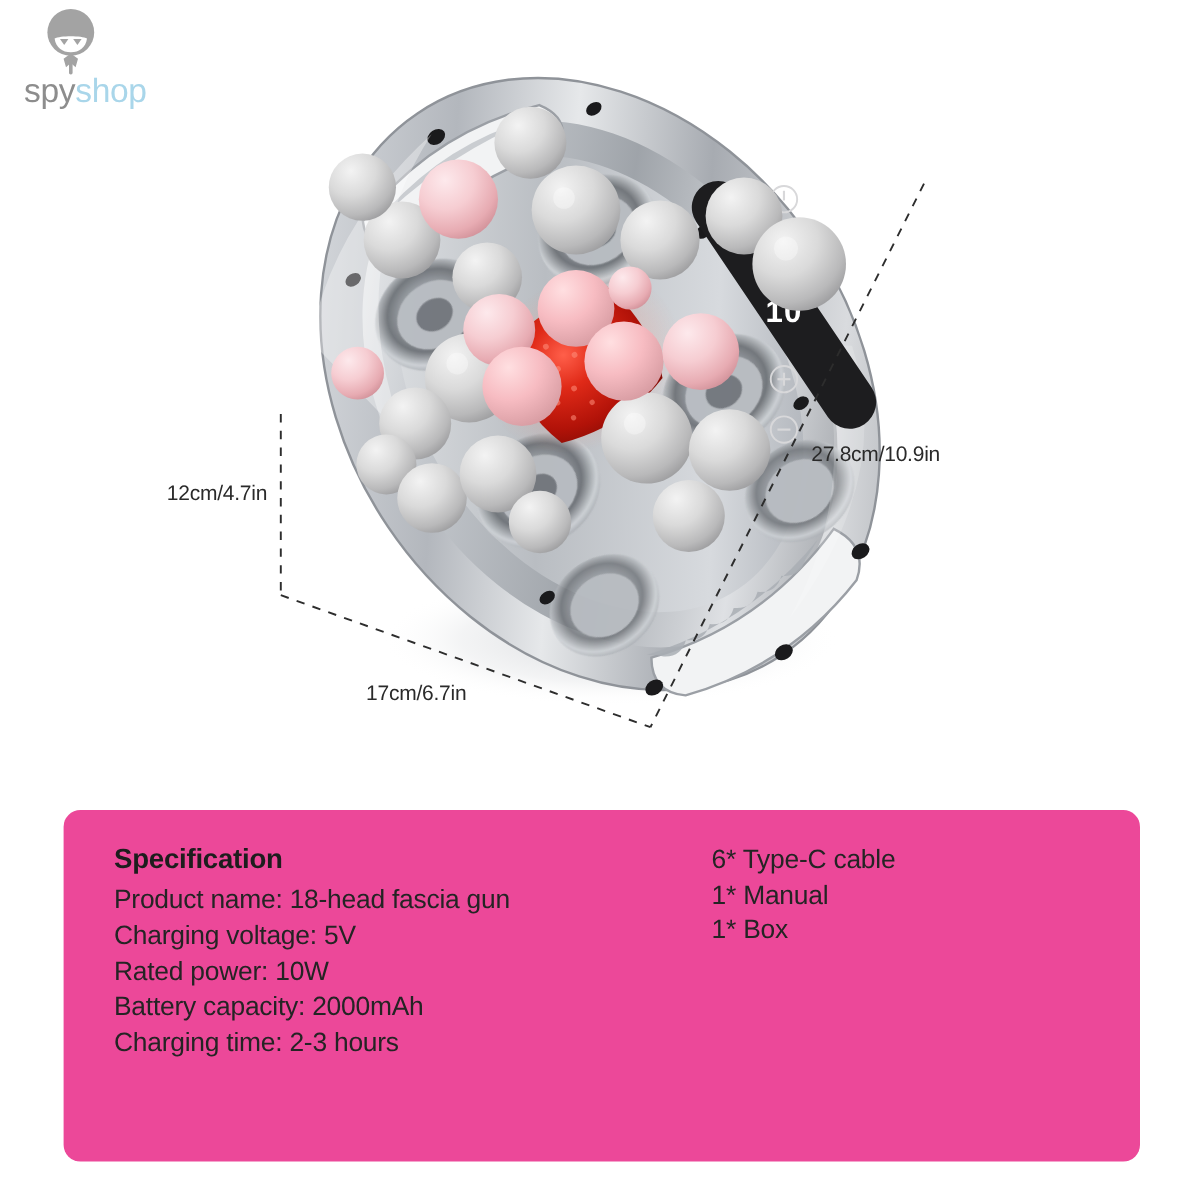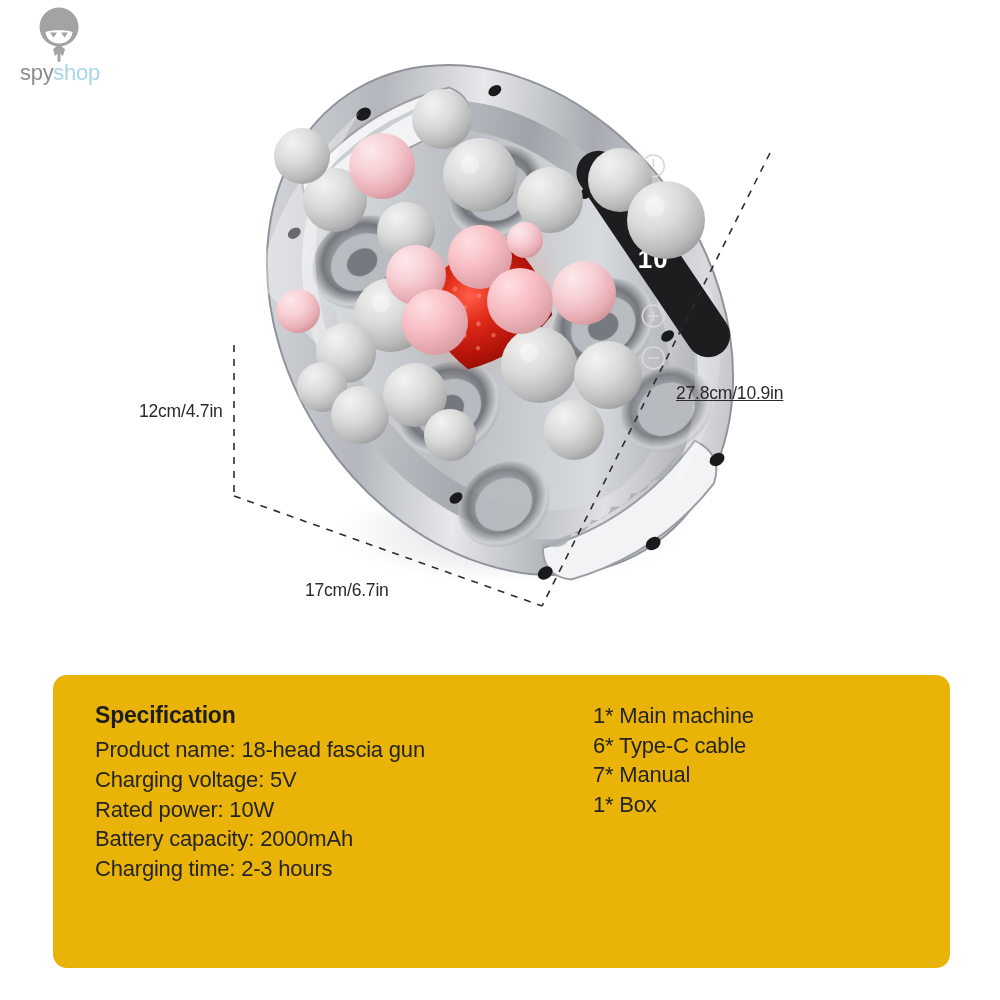--- a/index.html
+++ b/index.html
@@ -28,21 +28,21 @@
     position: absolute;
     left: 22px;
     top: 2px;
     width: 50px;
     height: 58px;
   }
   #brand-wordmark {
     position: absolute;
     left: 8px;
     top: 58px;
-    font-size: 22px;
+    font-size: 28px;
     letter-spacing: -0.3px;
     line-height: 1;
     white-space: nowrap;
   }
   .word-spy { color: #8d8d8d; }
   .word-shop { color: #a9d6ea; }
 
   
   #product-stage {
     position: absolute;
@@ -61,38 +61,38 @@
 
   
   .dim-label {
     position: absolute;
     font-size: 17.5px;
     color: #2a2a2a;
     white-space: nowrap;
     letter-spacing: -0.2px;
   }
   #dim-height-label { left: 139px; top: 401px; }
-  #dim-length-label { left: 676px; top: 383px; text-decoration: underline; }
-  #dim-width-label  { left: 305px; top: 567px; margin-top: 13px; }
+  #dim-length-label { left: 676px; top: 368px; }
+  #dim-width-label  { left: 305px; top: 567px; }
 
   #dimension-lines {
     position: absolute;
     left: 0; top: 0;
     width: 1000px; height: 660px;
     pointer-events: none;
   }
 
   
   #info-panel {
     position: absolute;
     left: 53px;
     top: 675px;
     width: 897px;
     height: 293px;
-    background: #eab308;
+    background: #ec4899;
     border-radius: 14px;
     box-sizing: border-box;
   }
   .info-col { position: absolute; top: 26px; }
   #spec-column    { left: 42px; }
   #include-column { left: 540px; }
 
   .info-heading {
     font-size: 23px;
     font-weight: bold;
@@ -376,19 +376,18 @@
   <div class="info-col" id="spec-column">
     <div class="info-heading">Specification</div>
     <div class="info-line">Product name: 18-head fascia gun</div>
     <div class="info-line">Charging voltage: 5V</div>
     <div class="info-line">Rated power: 10W</div>
     <div class="info-line">Battery capacity: 2000mAh</div>
     <div class="info-line">Charging time: 2-3 hours</div>
   </div>
 
   <div class="info-col" id="include-column">
-    <div class="info-line">1* Main machine</div>
     <div class="info-line">6* Type-C cable</div>
-    <div class="info-line">7* Manual</div>
+    <div class="info-line">1* Manual</div>
     <div class="info-line">1* Box</div>
   </div>
 
 </div>
 
 </body></html>

